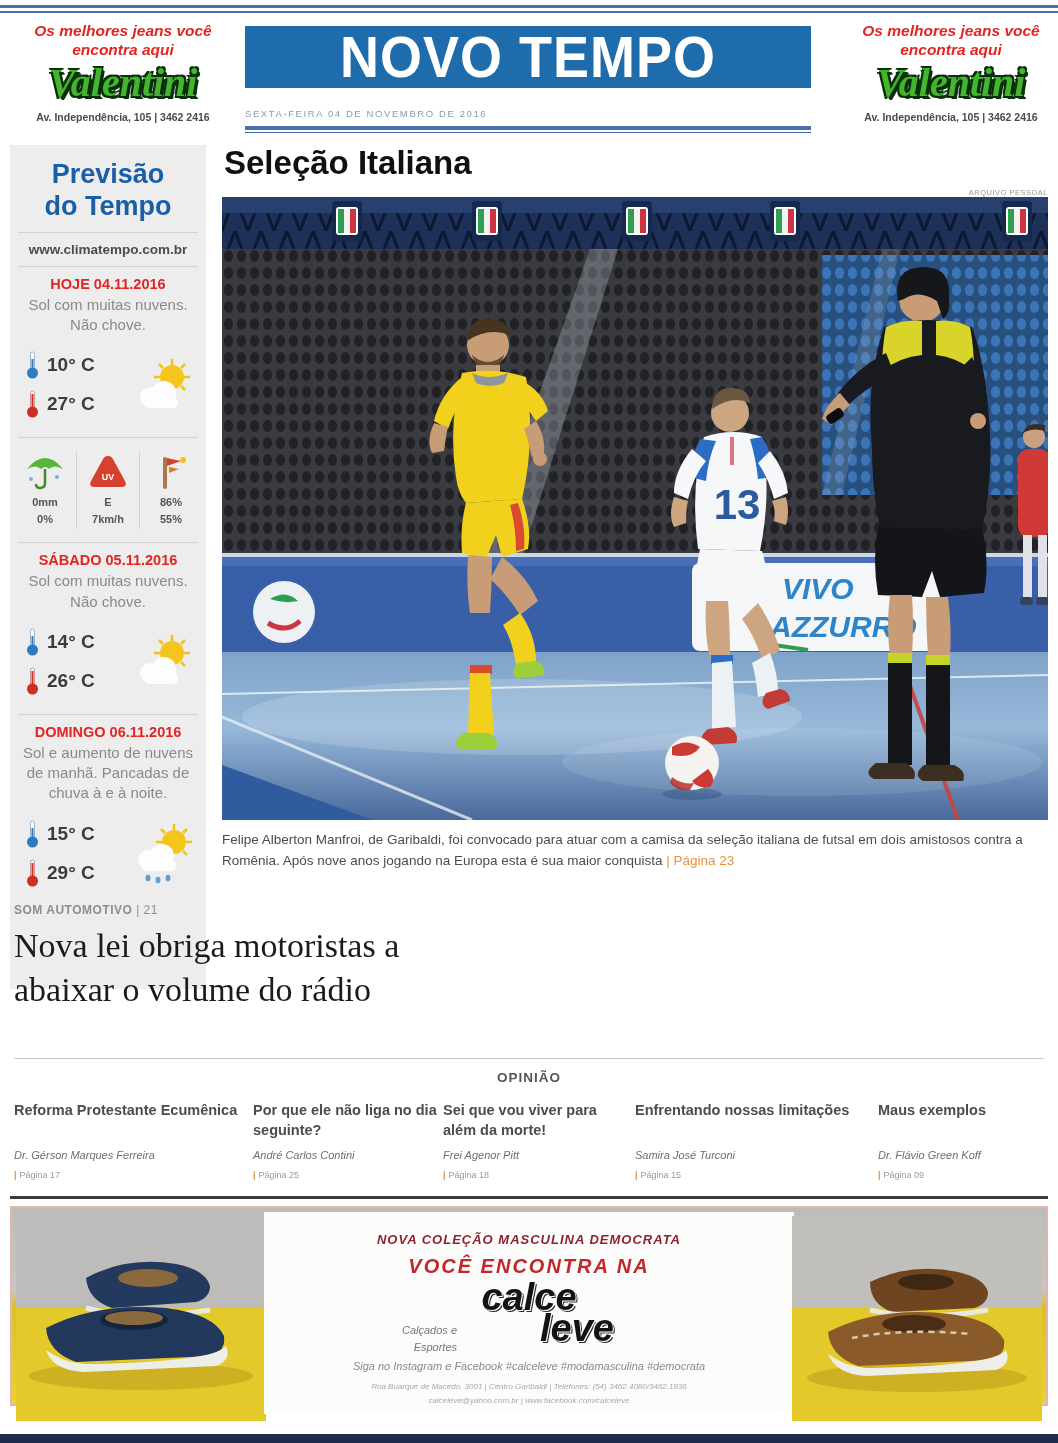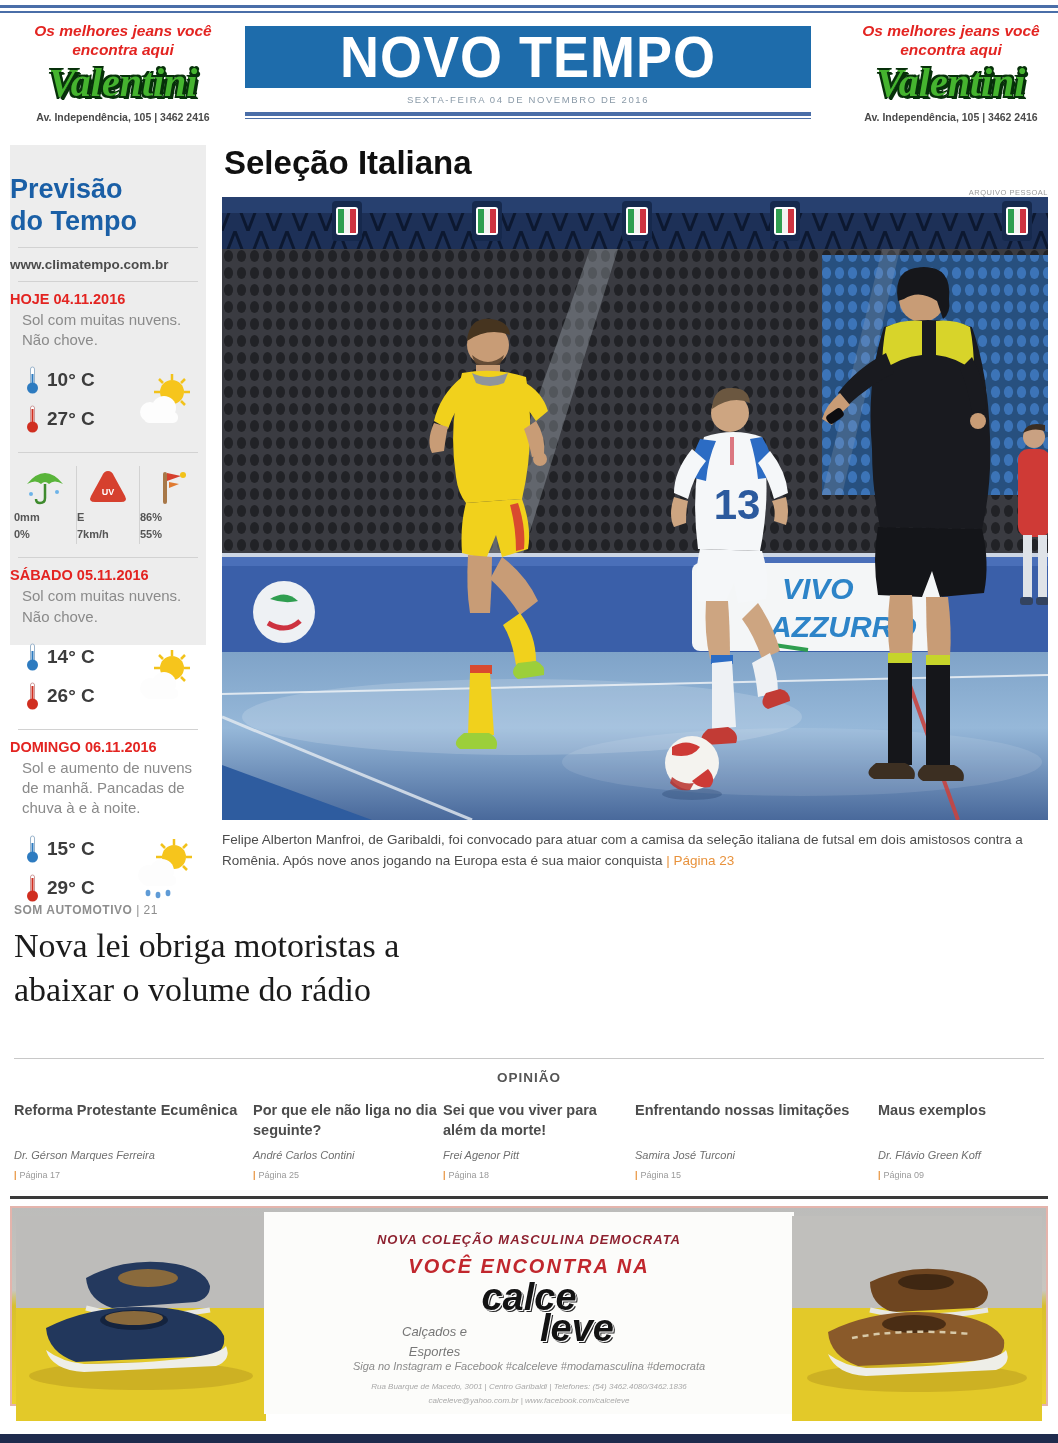--- a/index.html
+++ b/index.html
@@ -13,26 +13,26 @@
   .ad-right{position:absolute;left:850px;top:22px;width:202px;text-align:center;}
   .jeans-line{color:#e32421;font-weight:bold;font-style:italic;font-size:15.5px;line-height:1.2;}
   .valentini{font-family:"Liberation Serif",serif;font-style:italic;font-weight:bold;font-size:40px;
              color:#45b42f;line-height:1.0;margin-top:4px;
              text-shadow:-2px -2px 0 #07300a,2px -2px 0 #07300a,-2px 2px 0 #07300a,2px 2px 0 #07300a,3px 3px 0 #07300a;}
   .ad-addr{margin-top:8px;font-size:10.5px;color:#4a4a4a;font-weight:bold;}
   
   .masthead{position:absolute;left:245px;top:26px;width:566px;}
   .mast-banner{background:#1e6cab;height:62px;display:flex;align-items:center;justify-content:center;text-align:right;}
   .mast-title{color:#fff;font-size:54px;font-weight:bold;letter-spacing:1px;transform:scaleY(1.06);}
-  .mast-date{text-align:center;font-size:9.5px;color:#8a9aa8;letter-spacing:1.6px;margin-top:6px;}
+  .mast-date{text-align:left;font-size:9.5px;color:#8a9aa8;letter-spacing:1.6px;margin-top:20px;}
   .mr1{height:4px;background:#4a6ea8;margin-top:7px;}
   .mr2{height:1px;background:#4a6ea8;margin-top:2px;}
   
-  .weather{position:absolute;left:10px;top:145px;width:196px;height:500px;background:#ededed;
-           text-align:left;padding-top:28px;box-sizing:border-box;}
+  .weather{position:absolute;left:10px;top:145px;width:196px;height:844px;background:#ededed;
+           text-align:center;padding-top:13px;box-sizing:border-box;}
   .wx-title{color:#1a5fa6;font-size:27px;font-weight:bold;line-height:1.2;}
   .wx-div{height:1px;background:#d2d2d2;margin:9px 8px;}
   .wx-site{font-size:13.5px;font-weight:bold;color:#4c4c4c;}
   .wx-label{color:#e32421;font-size:14.5px;font-weight:bold;}
   .wx-desc{font-size:15px;color:#8a8a8a;margin-top:3px;line-height:1.35;padding:0 12px;}
   .wx-temps{display:flex;align-items:center;justify-content:space-between;padding:6px 10px 0 16px;}
   .wx-temp{display:flex;align-items:center;gap:8px;font-size:19px;font-weight:bold;color:#3c3c3c;margin:9px 0;}
   .wx-stats{display:flex;padding:4px 4px;}
   .wx-stat{flex:1;padding:2px 0;}
   .wx-stat + .wx-stat{border-left:1px solid #d2d2d2;}
@@ -70,21 +70,21 @@
              border:2px solid #e4b4ac;
              background:linear-gradient(180deg,#bcbcba 0%,#c8c6c0 42%,#d9c02a 50%,#ecd22f 100%);font-style:italic;}
   .ad-panel{position:absolute;left:252px;top:4px;width:530px;height:202px;background:#fcfcfa;
             text-align:center;padding-top:20px;box-sizing:border-box;}
   .ad-l1{font-size:13px;font-weight:bold;color:#8e2230;letter-spacing:1px;}
   .ad-l2{font-size:20px;font-weight:bold;color:#c1272d;letter-spacing:2px;margin-top:8px;}
   .ad-logo{margin-top:4px;position:relative;height:74px;}
   .logo1,.logo2{font-weight:bold;font-size:38px;letter-spacing:0px;color:#131313;line-height:.82;
                 text-shadow:1px 1px 0 #fff,-1px -1px 0 #fff,2px 2px 0 #2a2a2a;}
   .logo2{margin-left:96px;}
-  .logo-sub{position:absolute;left:138px;top:40px;font-size:13px;color:#777;text-align:center;line-height:1.5;}
+  .logo-sub{position:absolute;left:138px;top:40px;font-size:11px;color:#777;text-align:right;line-height:1.5;}
   .ad-social{font-size:11px;color:#8a8a8a;margin-top:4px;}
   .ad-addr2{font-size:8px;color:#a8a8a8;margin-top:8px;line-height:1.7;}
   .shoes-left{position:absolute;left:4px;top:8px;}
   .shoes-right{position:absolute;right:4px;top:8px;}
   .bottom-bar{position:absolute;left:0;top:1434px;width:1058px;height:9px;background:#1f2b4d;}
   svg{display:block;}
 </style>
 </head>
 <body>
 

